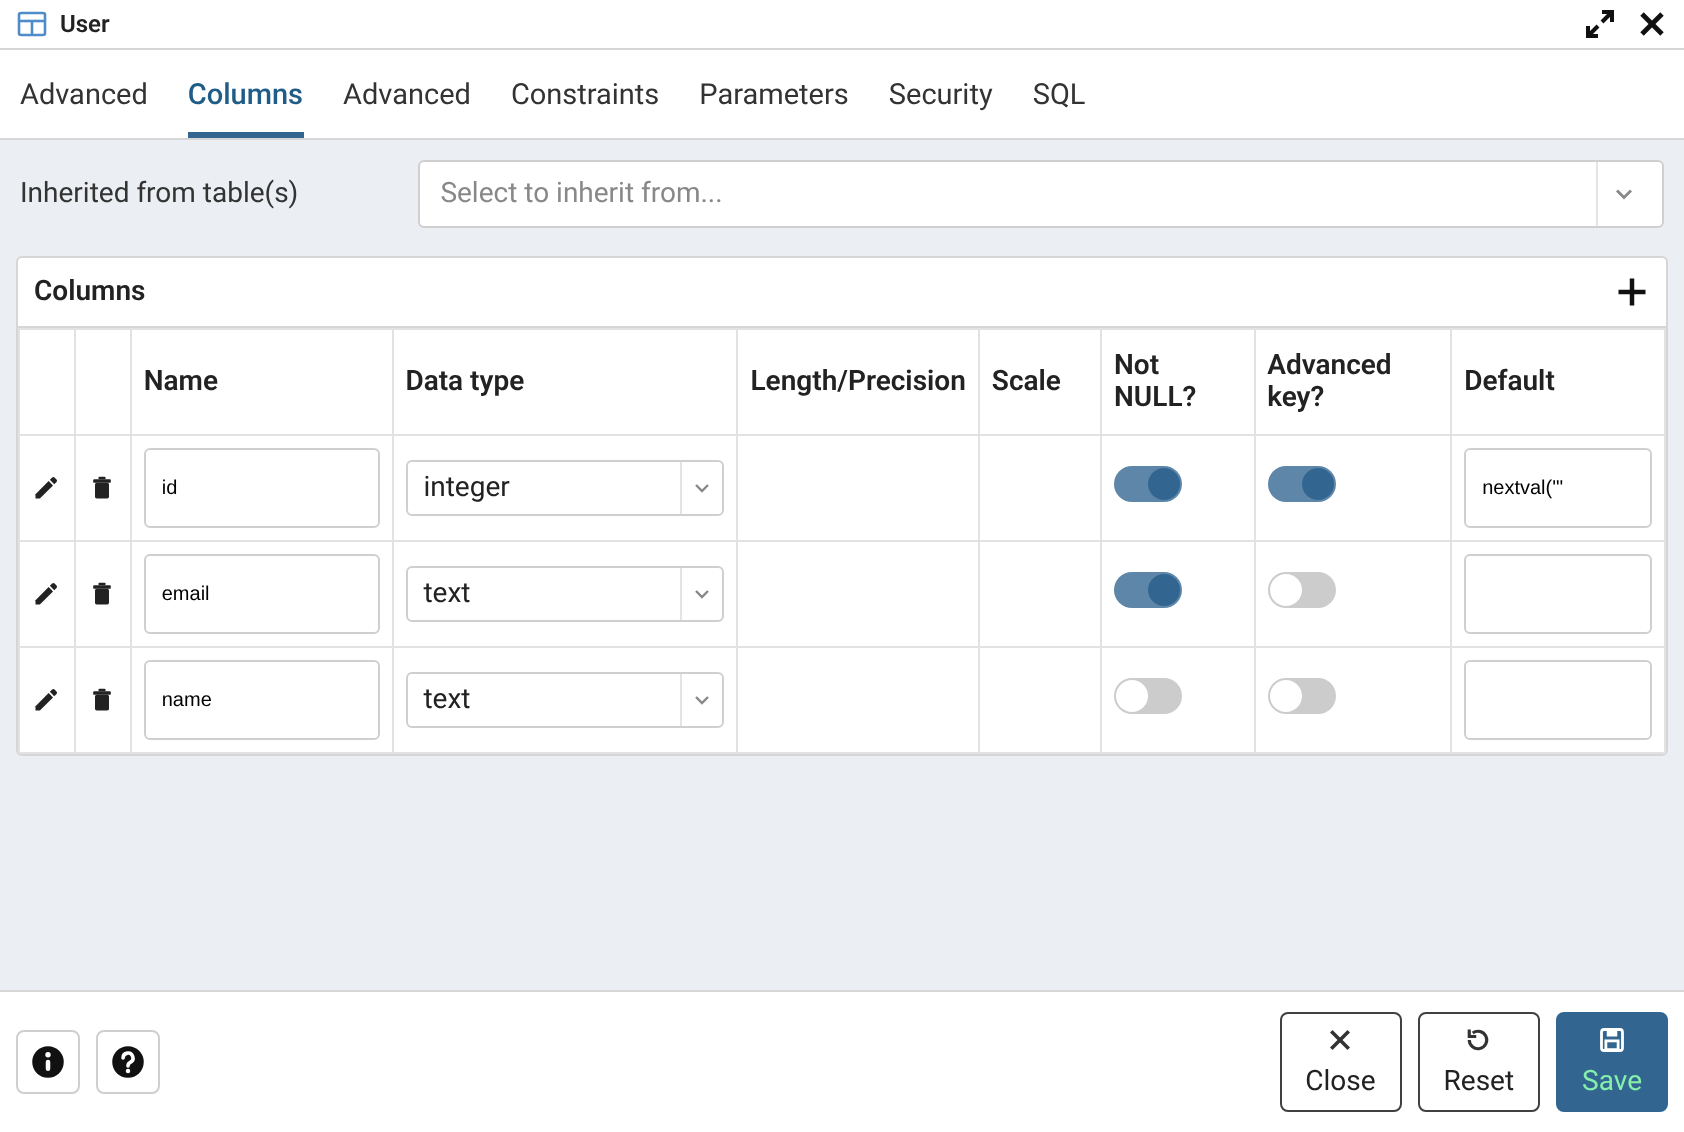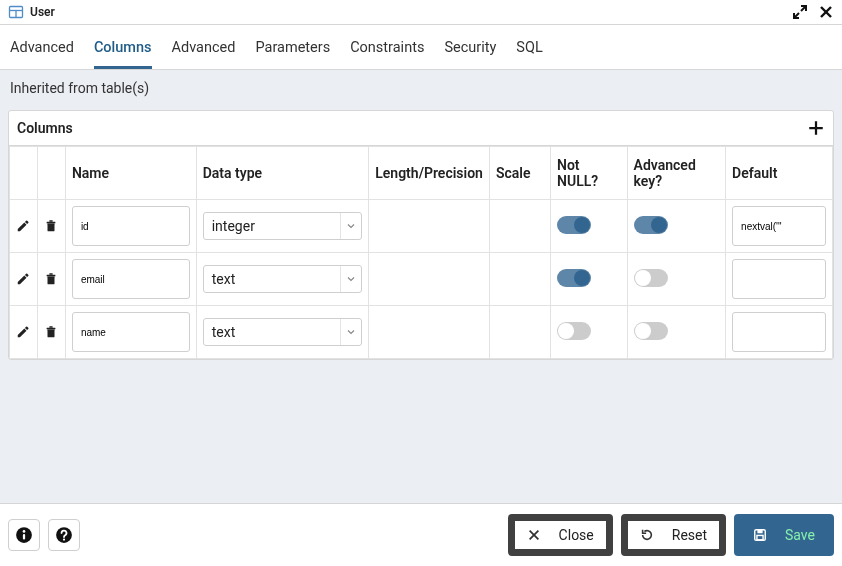--- a/index.html
+++ b/index.html
@@ -186,28 +186,29 @@
 
   .circ-btn {
     width: 32px; height: 32px;
     border-radius: 4px;
     border: 1px solid #cfcfcf;
     background: #fff;
     display:flex; align-items:center; justify-content:center;
     cursor:pointer;
   }
   .f-btn {
-    display:flex; align-items:center; gap:18px;
-    border:7px solid #404040;
+    display:flex; align-items:center; gap:6px;
+    border:1px solid #404040;
     background:#fff;
     border-radius:4px;
     padding:6px 12px;
     cursor:pointer;
     color:#222;
     font-size:14px;
+    flex-direction:column;
   }
   .f-btn.primary {
     background:#326690;
     border-color:#326690;
     color:#86efac;
   }
 
   svg { display:block; }
 </style>
 </head>
@@ -239,28 +240,36 @@
           <line x1="13" y1="3" x2="3" y2="13"></line>
         </svg>
     </span>
   </div>
 </div>
 
 <div class="tabs">
   <div class="tab">Advanced</div>
   <div class="tab active">Columns</div>
   <div class="tab">Advanced</div>
+  <div class="tab">Constraints</div>
   <div class="tab">Parameters</div>
-  <div class="tab">Constraints</div>
   <div class="tab">Security</div>
   <div class="tab">SQL</div>
 </div>
 
 <div class="inherit-row">
   <span class="inherit-label">Inherited from table(s)</span>
+  <div class="inherit-select">
+    <span style="color:#888">Select to inherit from...</span>
+    <span class="caret-box">
+      <svg width="14" height="14" viewBox="0 0 16 16">
+          <path d="M4 6 L8 10 L12 6" fill="none" stroke="#888" stroke-width="1.6"></path>
+        </svg>
+    </span>
+  </div>
 </div>
 
 <div class="panel">
   <div class="panel-header">
     <span>Columns</span>
     <span style="cursor:pointer">
       <svg width="18" height="18" viewBox="0 0 16 16" stroke="#111" stroke-width="2">
           <line x1="8" y1="2" x2="8" y2="14"></line>
           <line x1="2" y1="8" x2="14" y2="8"></line>
         </svg>

